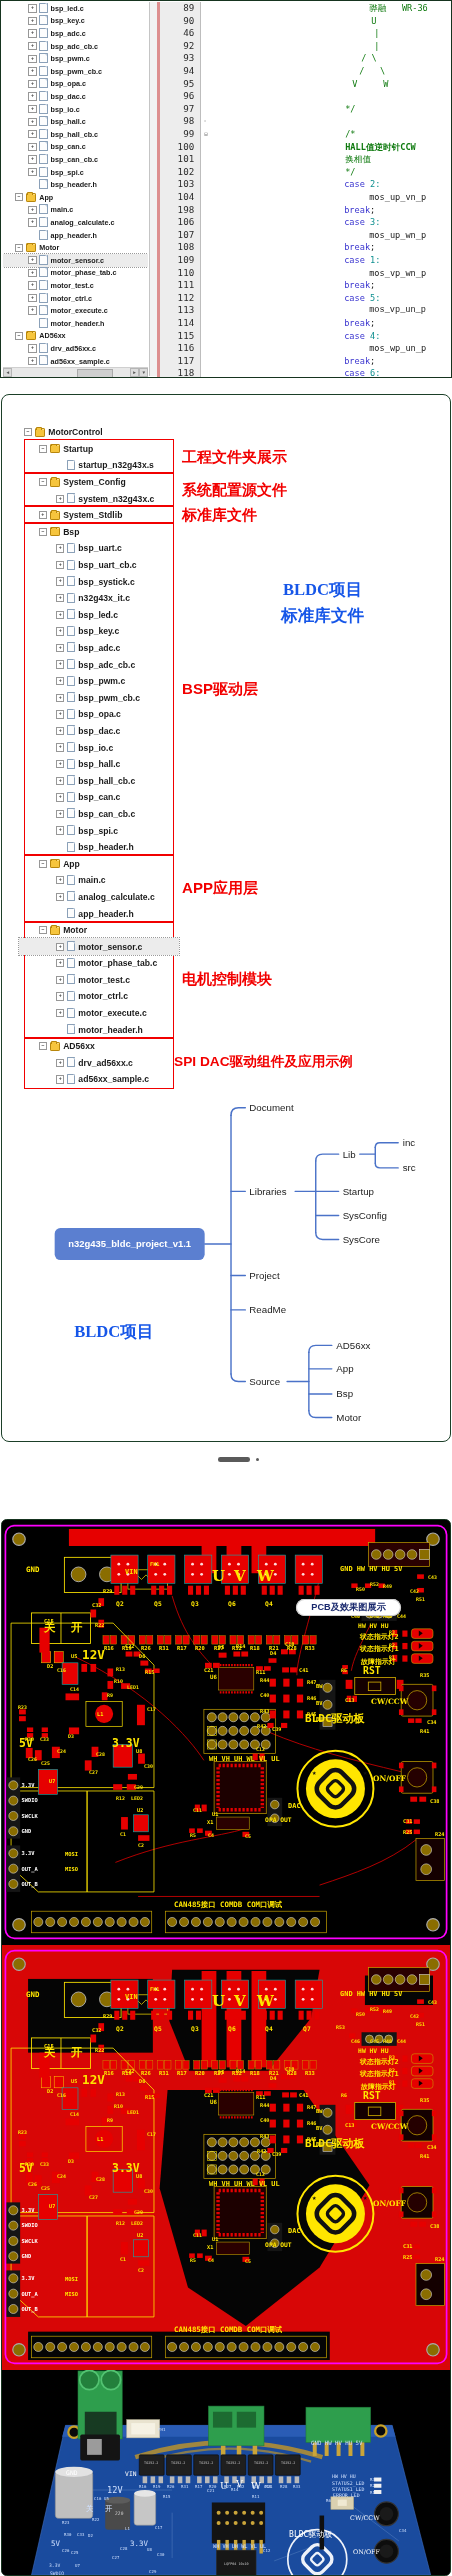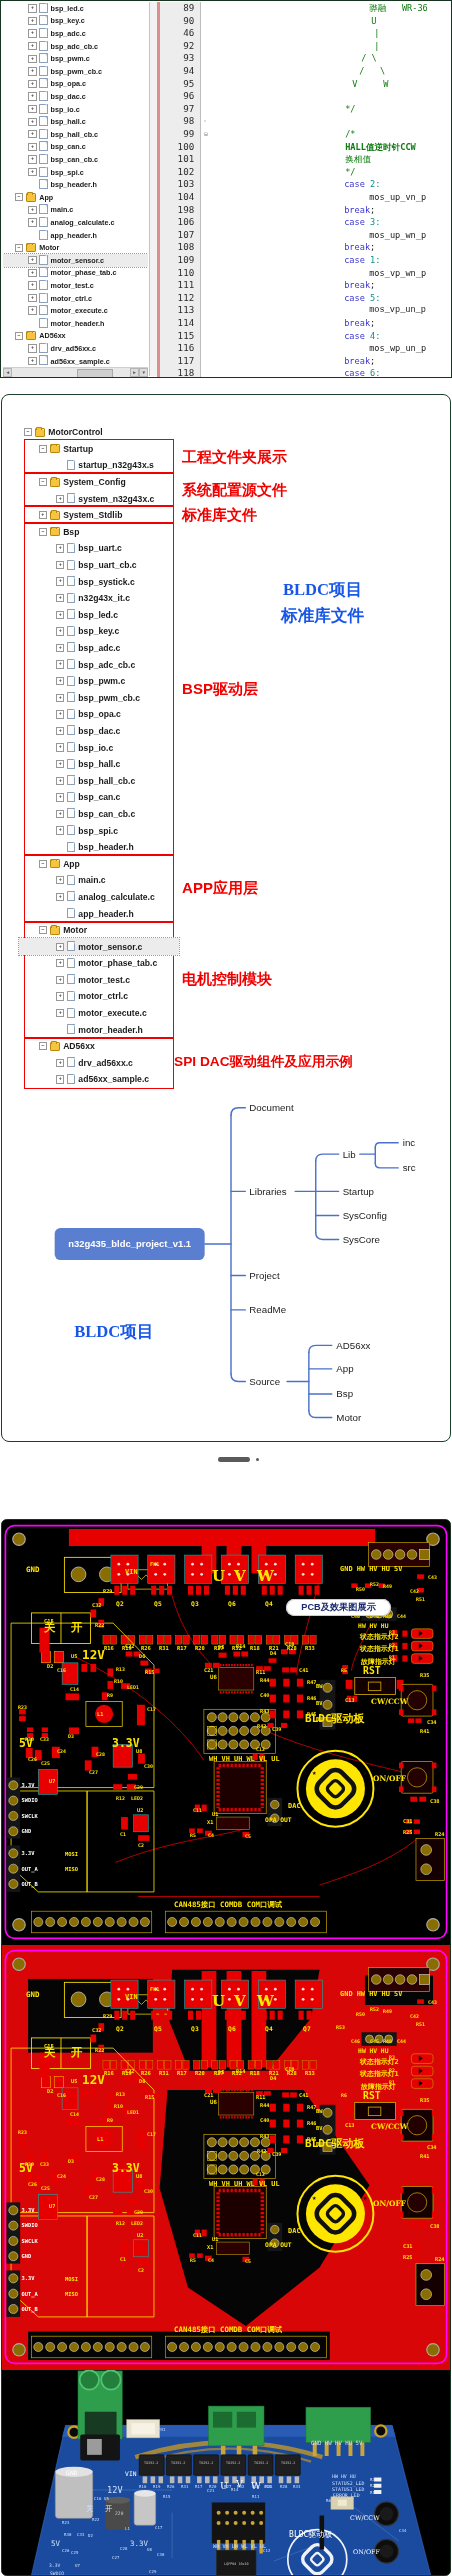--- a/index.html
+++ b/index.html
@@ -68,21 +68,21 @@
   #pcb1{top:0;height:425px;background:#000;}
   #pcb2{top:425px;height:425px;background:#d80606;}
   #r3d{top:850px;height:206px;background:#000;}
   .pl{position:absolute;font-family:"DejaVu Sans Mono",monospace;font-weight:bold;white-space:nowrap;
       line-height:1;transform:translateY(-50%);}
   .pcbsec .pl{color:#ffe600;}
   #r3d .pl{color:#cfe0ff;font-weight:normal;}
   .wt{color:#fff !important;} .blk{color:#111 !important;} .gy{color:#c9c9c9 !important;}
   .byl{font-family:"DejaVu Serif",serif;}
   .wser{color:#fff !important;font-family:"DejaVu Serif",serif;}
-  .callout{position:absolute;left:284px;top:79px;width:105px;height:17px;background:#fff;border-radius:8.6px;
+  .callout{position:absolute;left:294px;top:79px;width:105px;height:17px;background:#fff;border-radius:8.6px;
            color:#1a2a6e;font-weight:bold;font-size:9.2px;text-align:center;line-height:17px;box-shadow:0 0 0 1.1px #ccc inset;}
 </style>
 </head>
 <body>
 
 <div class="page">
 
   <section id="sec-ide">
     <div class="tree">
 

